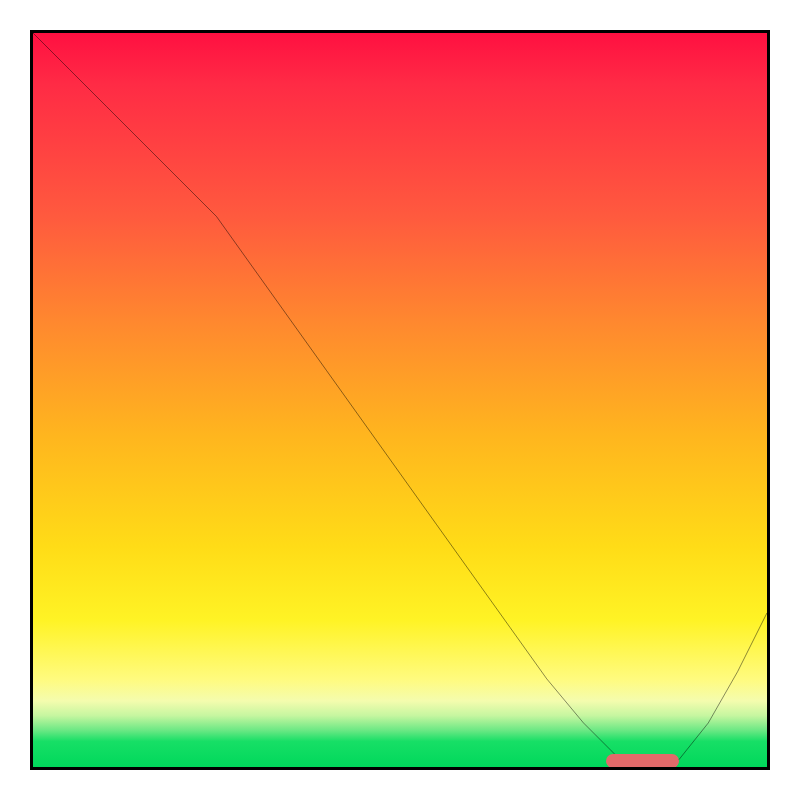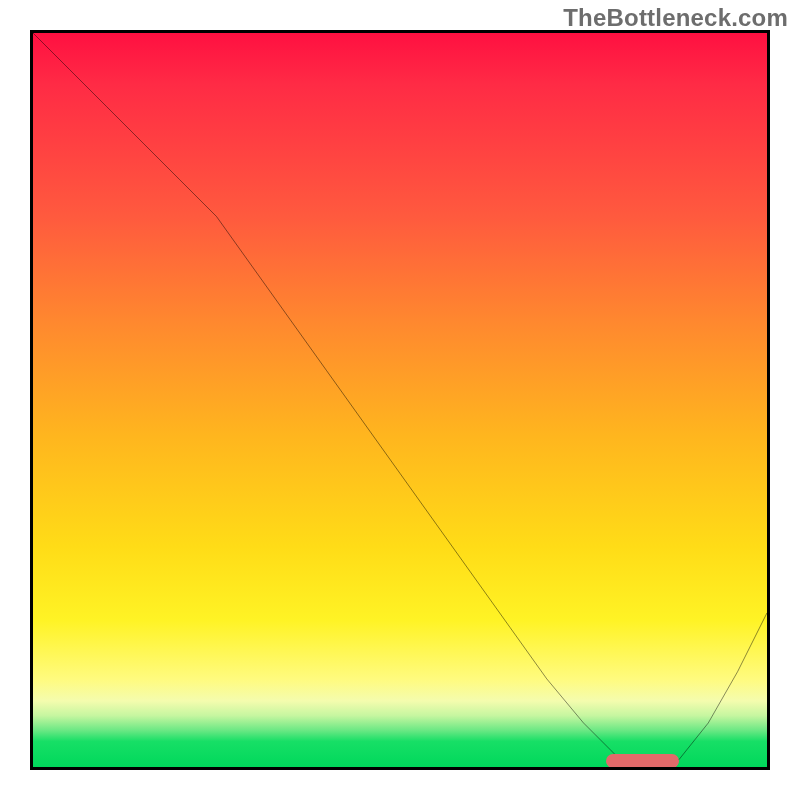--- a/index.html
+++ b/index.html
@@ -72,21 +72,20 @@
     border-radius: 7px;
     background: #e26a6a;
     z-index: 3;
   }
 </style>
 </head>
 <body>
 
 <div class="frame">
 
-  <div class="watermark">TheBottleneck.com</div>
 
   <div class="plot-area">
     <div class="gradient"></div>
 
     <svg class="curve-svg" viewBox="0 0 100 100" preserveAspectRatio="none">
       <path id="curve-path" fill="none" stroke="#000" stroke-width="0.45" vector-effect="non-scaling-stroke" d="M0.00 0.00 L5.00 5.00 L10.00 10.00 L15.00 15.00 L20.00 20.00 L25.00 25.00 L30.00 32.00 L35.00 39.00 L40.00 46.00 L45.00 53.00 L50.00 60.00 L55.00 67.00 L60.00 74.00 L65.00 81.00 L70.00 88.00 L75.00 94.00 L78.00 97.00 L80.00 99.00 L82.00 100.00 L85.00 100.00 L88.00 99.00 L92.00 94.00 L96.00 87.00 L100.00 79.00"></path>
     </svg>
 
     <div id="marker" class="red-marker" style="left: 572.52px; width: 73.4px; top: 721.128px;"></div>
   </div>

